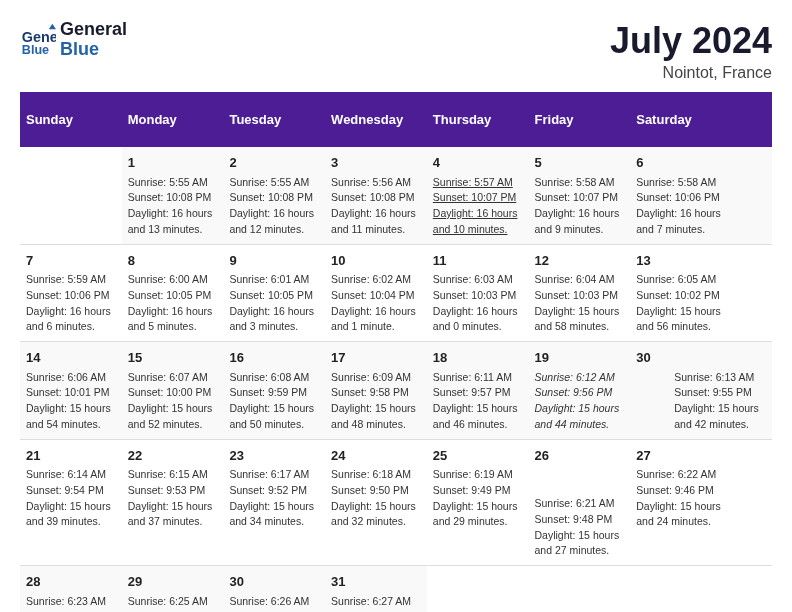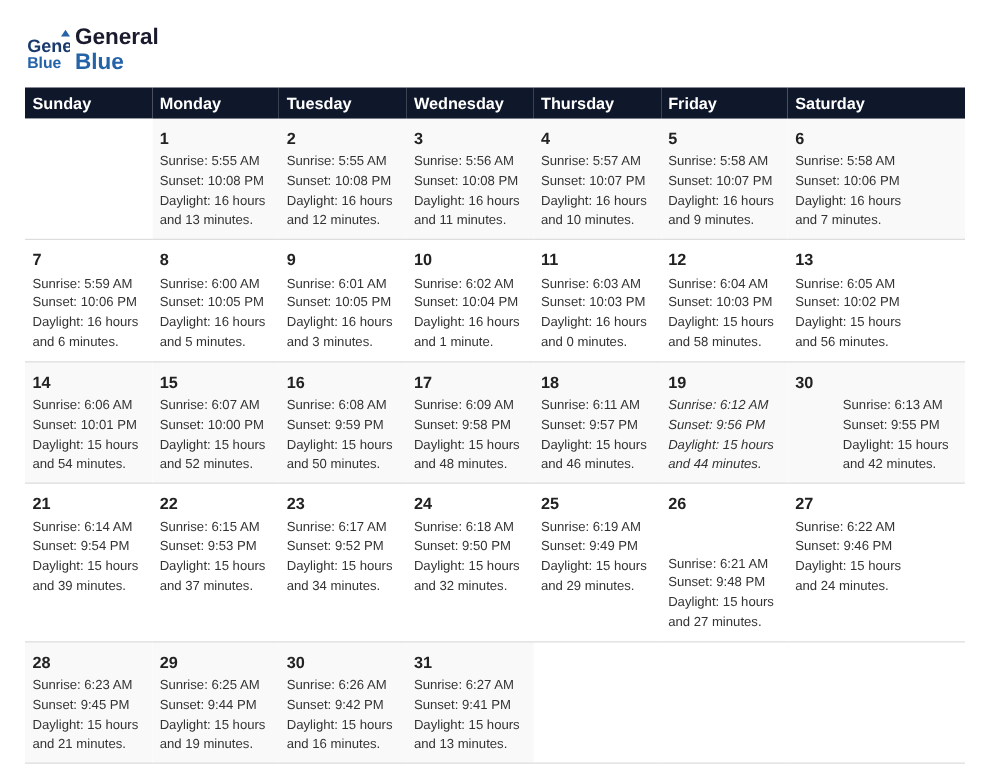--- a/index.html
+++ b/index.html
@@ -46,23 +46,23 @@
       font-size: 16px;
       color: #444;
       margin-top: 2px;
     }
     table {
       width: 100%;
       border-collapse: collapse;
       font-size: 11px;
     }
     thead tr th {
-      background-color: #0f172a;
+      background-color: #4c1d95;
       color: #fff;
-      padding: 5px 6px;
+      padding: 20px 6px;
       text-align: left;
       font-size: 13px;
       font-weight: bold;
     }
     tbody tr {
       border-bottom: 1px solid #ddd;
     }
     tbody tr:nth-child(odd) {
       background-color: #f9f9f9;
     }
@@ -101,20 +101,22 @@
       <text x="2" y="22" font-size="16" font-weight="bold" fill="#1a3a6e">General</text>
       <text x="2" y="36" font-size="14" font-weight="bold" fill="#2563a8">Blue</text>
       <polygon points="32,8 40,8 36,2" fill="#2563a8"></polygon>
     </svg>
     <div class="logo-text">
       <span>General</span>
       <span style="color:#2563a8;">Blue</span>
     </div>
   </div>
   <div class="title-block">
+    <div class="main-title">July 2024</div>
+    <div class="subtitle">Nointot, France</div>
   </div>
 </div>
 
 <table>
   <thead>
     <tr>
     <th>Sunday</th>
         <th>Monday</th>
         <th>Tuesday</th>
         <th>Wednesday</th>
@@ -142,21 +144,21 @@
         </td>
         <td>
           <span class="day-number">3</span>
           <div class="day-info" style="white-space: pre-line;">Sunrise: 5:56 AM
 Sunset: 10:08 PM
 Daylight: 16 hours
 and 11 minutes.</div>
         </td>
         <td>
           <span class="day-number">4</span>
-          <div class="day-info" style="white-space: pre-line;">Sunrise: 5:57 AM
+          <div class="day-info" style="white-space: pre-line; text-decoration: underline;">Sunrise: 5:57 AM
 Sunset: 10:07 PM
 Daylight: 16 hours
 and 10 minutes.</div>
         </td>
         <td>
           <span class="day-number">5</span>
           <div class="day-info" style="white-space: pre-line;">Sunrise: 5:58 AM
 Sunset: 10:07 PM
 Daylight: 16 hours
 and 9 minutes.</div>

